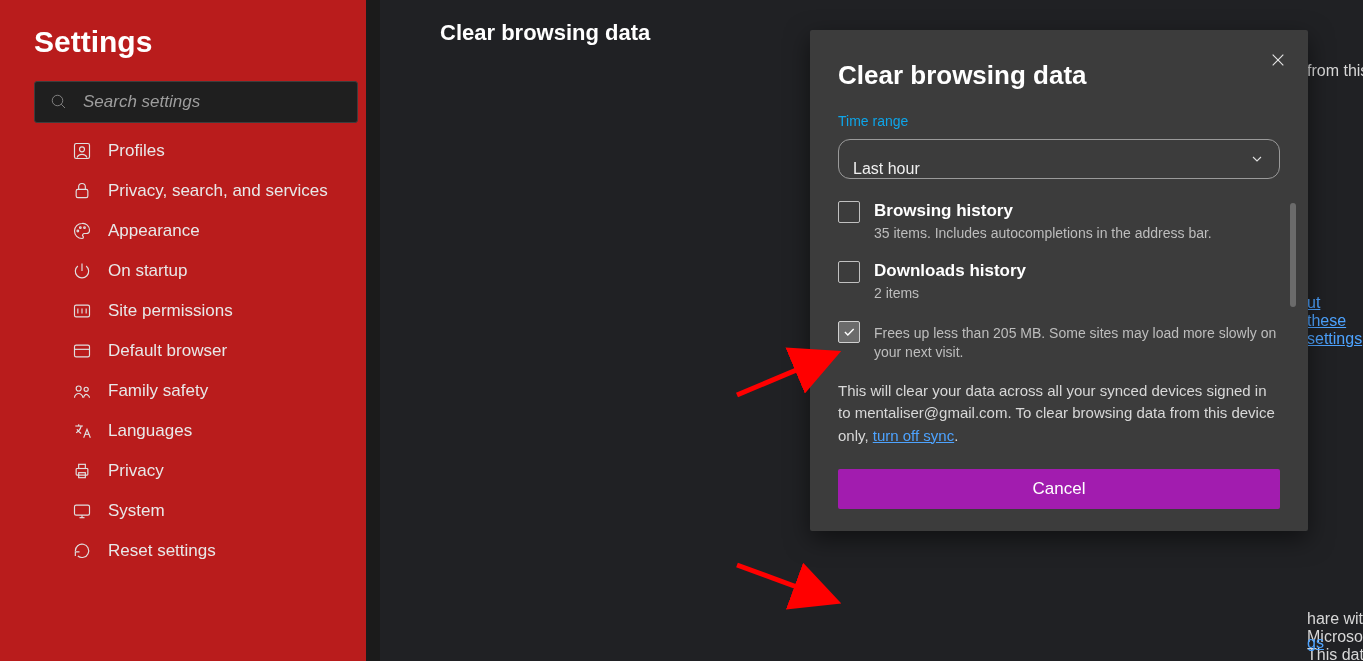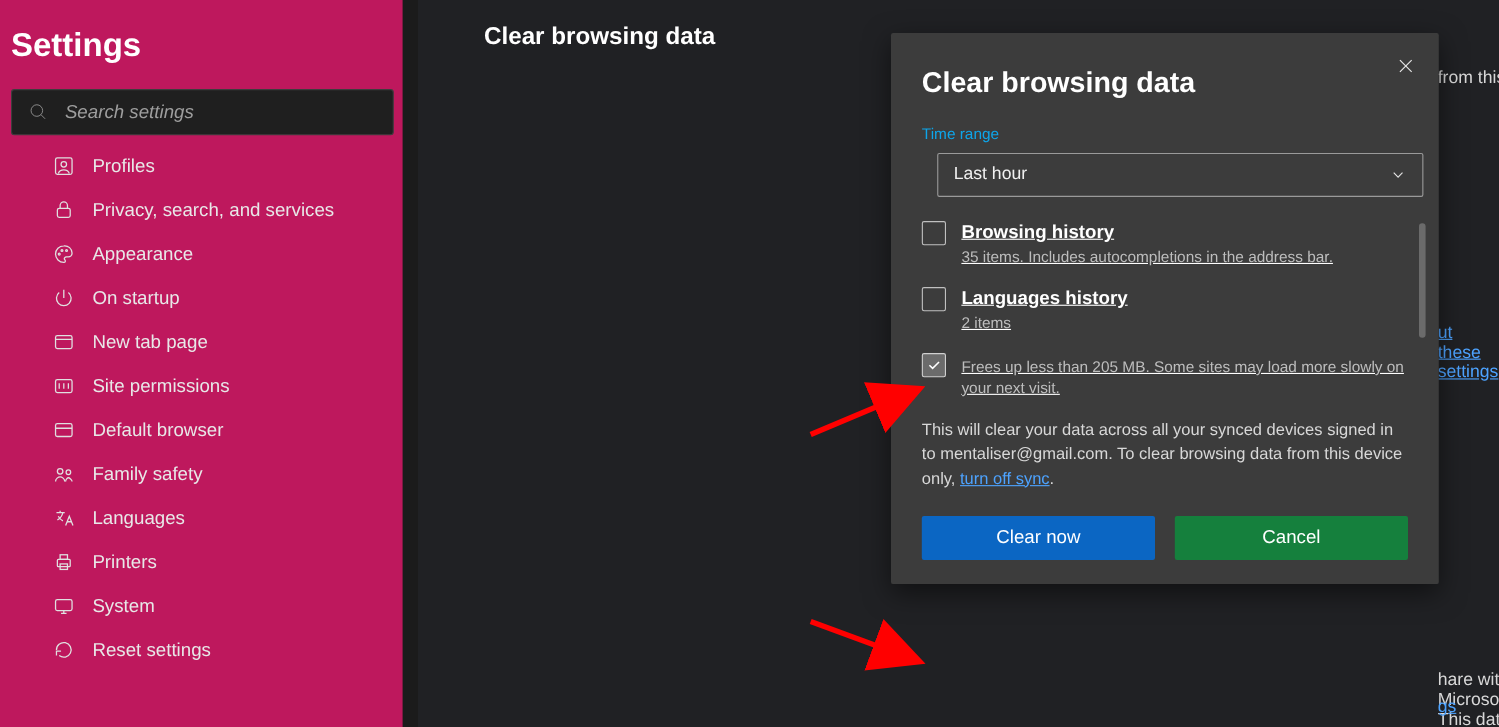--- a/index.html
+++ b/index.html
@@ -1,19 +1,19 @@
 <!DOCTYPE html>
 <html><head>
 <meta charset="utf-8">
 <style>
   * { box-sizing: border-box; margin: 0; padding: 0; }
   html, body { width: 1363px; height: 661px; overflow: hidden; font-family: "Segoe UI", Arial, sans-serif; background: #202124; color: #fff; }
   .root { display: flex; width: 100%; height: 100%; }
   
-  .sidebar { width: 380px; height: 100%; background: #be185d; padding: 25px 22px 0 10px; position: relative; }
+  .sidebar { width: 380px; height: 100%; background: #b91c1c; padding: 25px 22px 0 34px; position: relative; }
   .sidebar::after { content: ""; position: absolute; right: 0; top: 0; width: 14px; height: 100%; background: #1b1b1b; }
   .settings-title { font-size: 30px; font-weight: 600; color: #fff; margin-bottom: 22px; }
   .search-wrap { position: relative; margin-bottom: 18px; }
   .search-input { width: 100%; height: 42px; background: #1f1f1f; border: 1px solid #3d3d3d; border-radius: 3px; color: #bdbdbd; font-size: 17px; padding: 0 12px 0 48px; outline: none; }
   .search-input::placeholder { color: #9e9e9e; font-style: italic; }
   .search-icon { position: absolute; left: 16px; top: 50%; transform: translateY(-50%); width: 18px; height: 18px; stroke: #9e9e9e; fill: none; }
   .nav { margin-top: 8px; }
   .nav-item { display: flex; height: 40px; padding-left: 38px; color: #e8e8e8; font-size: 17px; cursor: pointer; border-radius: 3px; }
   .nav-icon { width: 20px; height: 20px; margin-right: 16px; stroke: #e0e0e0; fill: none; stroke-width: 1.4; }
   
@@ -22,35 +22,35 @@
   .profile-text { position: absolute; top: 62px; left: 927px; color: #d8d8d8; font-size: 16px; white-space: nowrap; }
   .link { color: #4da3ff; text-decoration: underline; cursor: pointer; }
   .about-link { position: absolute; top: 294px; left: 927px; color: #4da3ff; text-decoration: underline; font-size: 16px; cursor: pointer; }
   .share-text { position: absolute; top: 610px; left: 927px; color: #d8d8d8; font-size: 16px; }
   .gs-link { position: absolute; top: 634px; left: 927px; color: #4da3ff; text-decoration: underline; font-size: 16px; cursor: pointer; text-align: center; }
   
   .dialog { position: absolute; left: 430px; top: 30px; width: 498px; background: #3c3c3c; border-radius: 2px; box-shadow: 0 8px 24px rgba(0,0,0,.5); padding: 30px 28px 22px 28px; }
   .dialog-close { position: absolute; top: 22px; right: 22px; width: 16px; height: 16px; stroke: #e8e8e8; cursor: pointer; }
   .dialog-title { font-size: 26px; font-weight: 600; color: #fff; margin-bottom: 22px; }
   .dlg-label { font-size: 14px; color: #0ea5e9; margin-bottom: 10px; }
-  .select-box { position: relative; width: 100%; height: 40px; border: 1px solid #9a9a9a; border-radius: 2px; display: flex; align-items: center; padding: 0 14px; color: #f0f0f0; font-size: 16px; cursor: pointer; margin-bottom: 22px; margin-left: 14px; }
+  .select-box { position: relative; width: 100%; height: 40px; border: 1px solid #9a9a9a; border-radius: 12px; display: flex; align-items: flex-end; padding: 0 14px; color: #f0f0f0; font-size: 16px; cursor: pointer; margin-bottom: 22px; }
   .select-box .chev { position: absolute; right: 14px; top: 50%; transform: translateY(-50%); stroke: #e0e0e0; width: 16px; height: 16px; fill: none; }
-  .opts { position: relative; text-decoration: underline; }
+  .opts { position: relative; }
   .opts-scroll { position: absolute; right: -16px; top: 2px; width: 6px; height: 104px; background: #6b6b6b; border-radius: 3px; }
   .opt { display: flex; align-items: flex-start; margin-bottom: 18px; }
   .cb { width: 22px; height: 22px; border: 1.5px solid #c0c0c0; border-radius: 2px; margin-right: 14px; flex-shrink: 0; display: flex; align-items: center; justify-content: center; cursor: pointer; }
   .cb.checked { background: #6b6b6b; border-color: #d0d0d0; }
   .cb.checked svg { stroke: #fff; width: 14px; height: 14px; fill: none; stroke-width: 2.4; }
   .opt-title { font-size: 17px; font-weight: 600; color: #fff; }
   .opt-desc { font-size: 14px; color: #bdbdbd; margin-top: 3px; line-height: 1.35; }
   .sync-note { font-size: 15px; color: #d8d8d8; line-height: 1.5; margin: 14px 0 22px 0; }
   .dlg-btns { display: flex; gap: 18px; }
   .dlg-btn { flex: 1; height: 40px; border: none; border-radius: 2px; font-size: 17px; cursor: pointer; }
   .btn-primary { background: #0b66c3; color: #fff; }
-  .btn-secondary { background: #15803d; color: #fff; }
+  .btn-secondary { background: #a21caf; color: #fff; }
   
   .arrow { position: absolute; pointer-events: none; }
 </style>
 </head>
 <body>
 
 <div class="root">
 
   <aside class="sidebar">
     <div class="settings-title">Settings</div>
@@ -89,27 +89,20 @@
       <div class="nav-item">
         <svg class="nav-icon" viewBox="0 0 24 24">
             <path d="M12 3v9"></path>
             <path d="M7 6a8 8 0 1 0 10 0"></path>
           </svg>
         <span>On startup</span>
       </div>
       <div class="nav-item">
         <svg class="nav-icon" viewBox="0 0 24 24">
             <rect x="3" y="5" width="18" height="14" rx="2"></rect>
-            <line x1="3" y1="9" x2="21" y2="9"></line>
-          </svg>
-        <span>New tab page</span>
-      </div>
-      <div class="nav-item">
-        <svg class="nav-icon" viewBox="0 0 24 24">
-            <rect x="3" y="5" width="18" height="14" rx="2"></rect>
             <line x1="7" y1="9" x2="7" y2="15"></line>
             <line x1="12" y1="9" x2="12" y2="15"></line>
             <line x1="17" y1="9" x2="17" y2="15"></line>
           </svg>
         <span>Site permissions</span>
       </div>
       <div class="nav-item">
         <svg class="nav-icon" viewBox="0 0 24 24">
             <rect x="3" y="5" width="18" height="14" rx="2"></rect>
             <line x1="3" y1="10" x2="21" y2="10"></line>
@@ -135,21 +128,21 @@
             <line x1="15.5" y1="16" x2="20.5" y2="16"></line>
           </svg>
         <span>Languages</span>
       </div>
       <div class="nav-item">
         <svg class="nav-icon" viewBox="0 0 24 24">
             <rect x="5" y="9" width="14" height="8" rx="1"></rect>
             <rect x="8" y="4" width="8" height="5"></rect>
             <rect x="8" y="14" width="8" height="6"></rect>
           </svg>
-        <span>Printers</span>
+        <span>Privacy</span>
       </div>
       <div class="nav-item">
         <svg class="nav-icon" viewBox="0 0 24 24">
             <rect x="3" y="5" width="18" height="12" rx="2"></rect>
             <line x1="9" y1="20" x2="15" y2="20"></line>
             <line x1="12" y1="17" x2="12" y2="20"></line>
           </svg>
         <span>System</span>
       </div>
       <div class="nav-item">
@@ -194,42 +187,41 @@
         <div class="opt">
           <div class="cb"></div>
           <div>
             <div class="opt-title">Browsing history</div>
             <div class="opt-desc">35 items. Includes autocompletions in the address bar.</div>
           </div>
         </div>
         <div class="opt">
           <div class="cb"></div>
           <div>
-            <div class="opt-title">Languages history</div>
+            <div class="opt-title">Downloads history</div>
             <div class="opt-desc">2 items</div>
           </div>
         </div>
         <div class="opt">
           <div class="cb checked">
               <svg viewBox="0 0 24 24">
                 <path d="M5 12l5 5L20 7"></path>
               </svg>
             </div>
           <div>
             <div class="opt-desc">Frees up less than 205 MB. Some sites may load more slowly on your next visit.</div>
           </div>
         </div>
       </div>
 
       <div class="sync-note">
         <span>This will clear your data across all your synced devices signed in to mentaliser@gmail.com. To clear browsing data from this device only, </span><span class="link">turn off sync</span><span>.</span>
       </div>
 
       <div class="dlg-btns">
-        <button class="dlg-btn btn-primary">Clear now</button>
         <button class="dlg-btn btn-secondary">Cancel</button>
       </div>
     </div>
 
     <svg class="arrow" style="left:352px; top:345px;" width="110" height="60" viewBox="0 0 110 60">
       <defs>
           <marker id="ah1" markerWidth="10" markerHeight="10" refX="8" refY="5" orient="auto">
             <path d="M0 0L10 5L0 10z" fill="#ff0000"></path>
           </marker>
         </defs>

